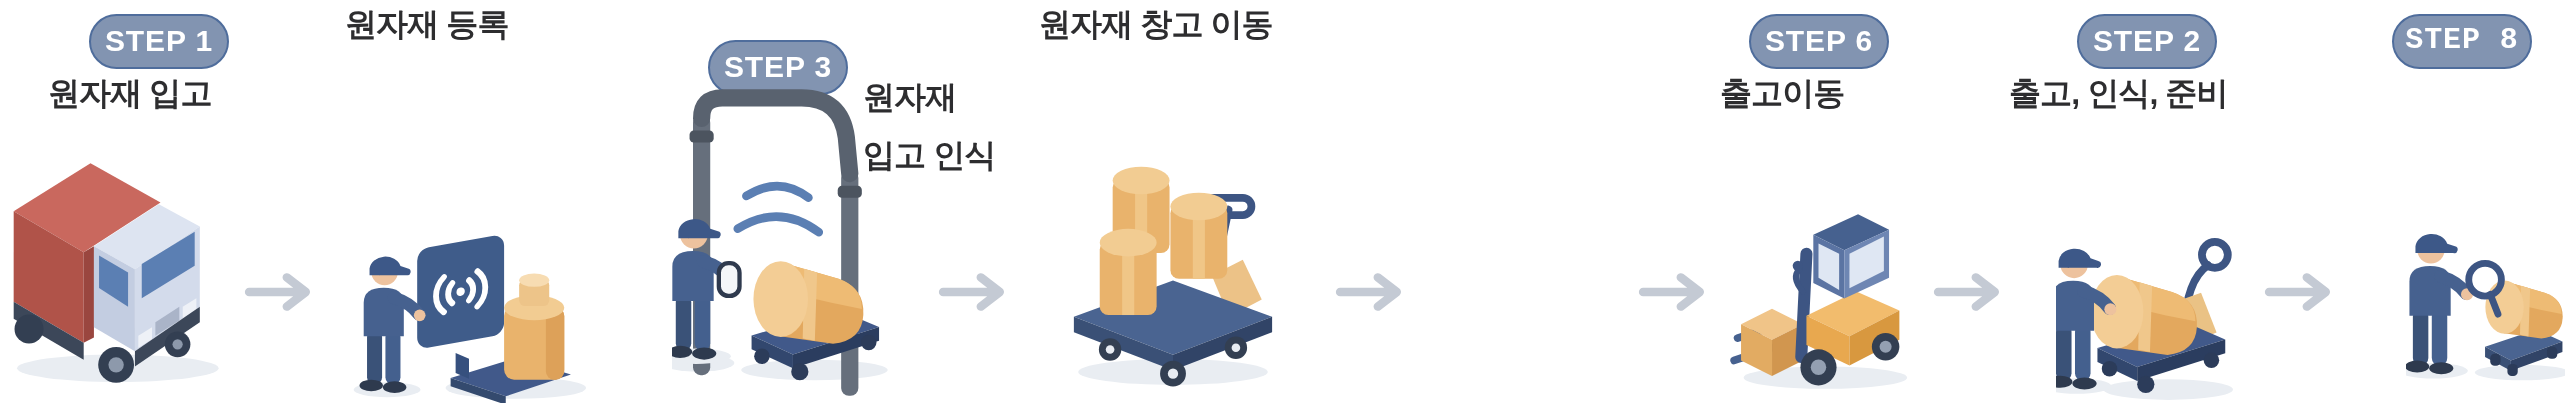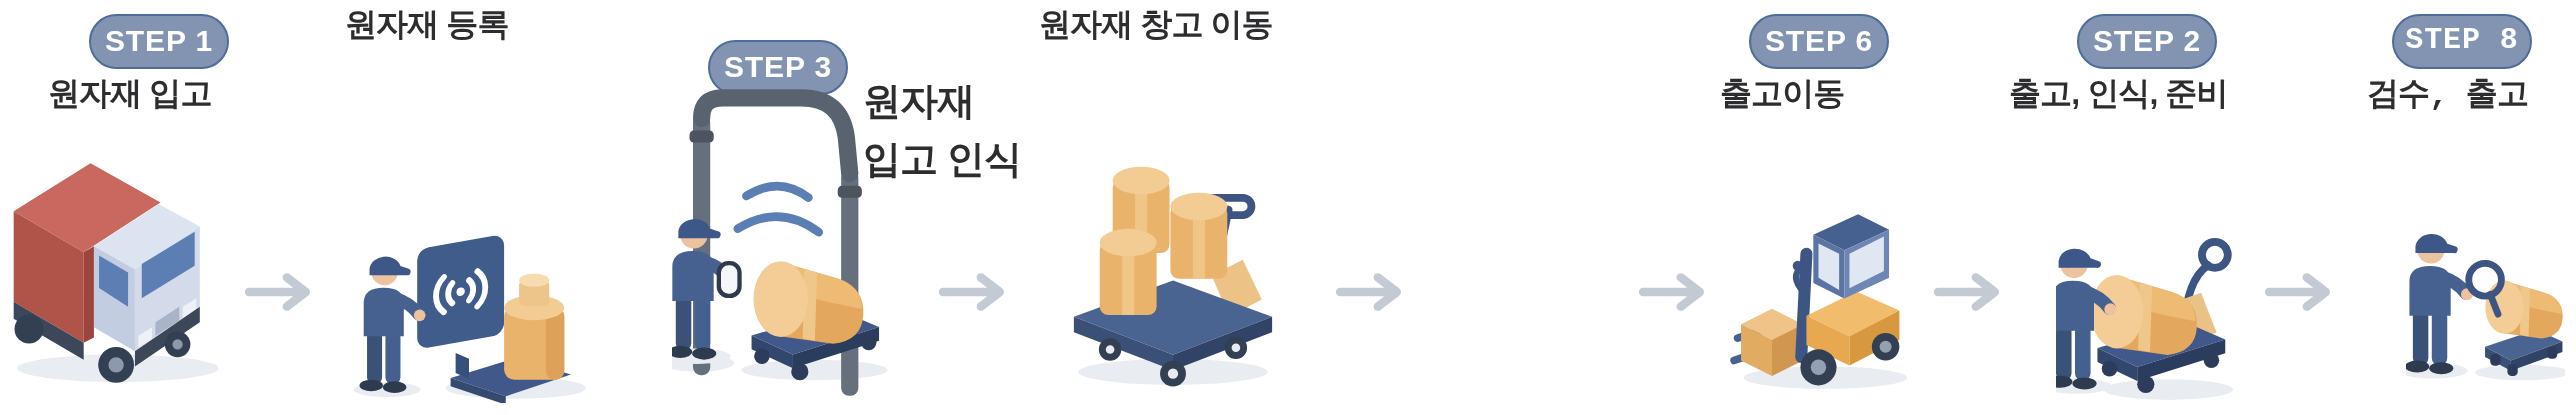--- a/index.html
+++ b/index.html
@@ -17,21 +17,21 @@
     text-align:center;letter-spacing:0.9px;
   }
   .badge-left{margin-left:36px;margin-right:0;margin-top:40px;}
   .label{
     margin-top:3px;text-align:left;
     font-size:32px;font-weight:bold;color:#2d2d2f;letter-spacing:-0.9px;
     white-space:nowrap;
   }
   .side-label-line{
     position:absolute;left:191px;
-    font-size:38px;font-weight:bold;color:#2d2d2f;letter-spacing:-0.9px;
+    font-size:32px;font-weight:bold;color:#2d2d2f;letter-spacing:-0.9px;
     white-space:nowrap;
   }
   .side-line-1{top:76px;}
   .side-line-2{top:134px;}
   .illus{position:absolute;}
   .arrow{position:absolute;top:272px;width:72px;height:40px;}
   .defs-holder{position:absolute;width:0;height:0;overflow:hidden;}
 </style>
 </head>
 <body>
@@ -256,21 +256,20 @@
       <use href="#g-worker" transform="translate(-12,44)"></use>
     </svg>
   </div>
 
   <svg class="arrow" style="left:2264px;" viewBox="0 0 84 46">
     <path d="M6,23 H66 M50,6 L72,23 L50,40" fill="none" stroke="#c4cad4" stroke-width="10" stroke-linecap="round" stroke-linejoin="round"></path>
   </svg>
 
   <div class="step" style="left:2367px;width:190px;font-family:Liberation Mono, monospace;">
     <div class="badge">STEP 8</div>
-    <div class="label">검수, 출고</div>
     <svg class="illus" style="left:39px;top:195px;" width="159" height="203" viewBox="0 0 185 235">
       <ellipse cx="135" cy="206" rx="55" ry="9" fill="#e9edf2"></ellipse>
       <polygon points="92,176 152,156 182,170 122,192" fill="#4a6491"></polygon>
       <polygon points="92,176 122,192 122,204 92,188" fill="#3a5076"></polygon>
       <polygon points="122,192 182,170 182,182 122,204" fill="#314467"></polygon>
       <rect x="98" y="184" width="12" height="14" rx="5" fill="#2c3c5a"></rect>
       <rect x="118" y="196" width="12" height="14" rx="5" fill="#2c3c5a"></rect>
       <rect x="164" y="176" width="12" height="14" rx="5" fill="#2c3c5a"></rect>
       <use href="#g-barrel" transform="translate(88,92) scale(0.62)"></use>
       <use href="#g-worker" transform="translate(-4,36)"></use>

